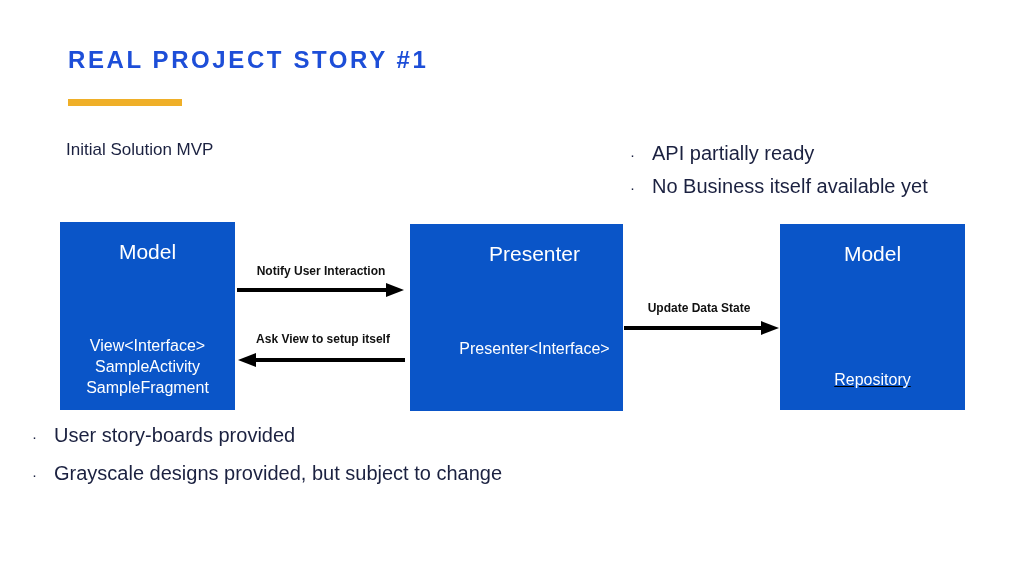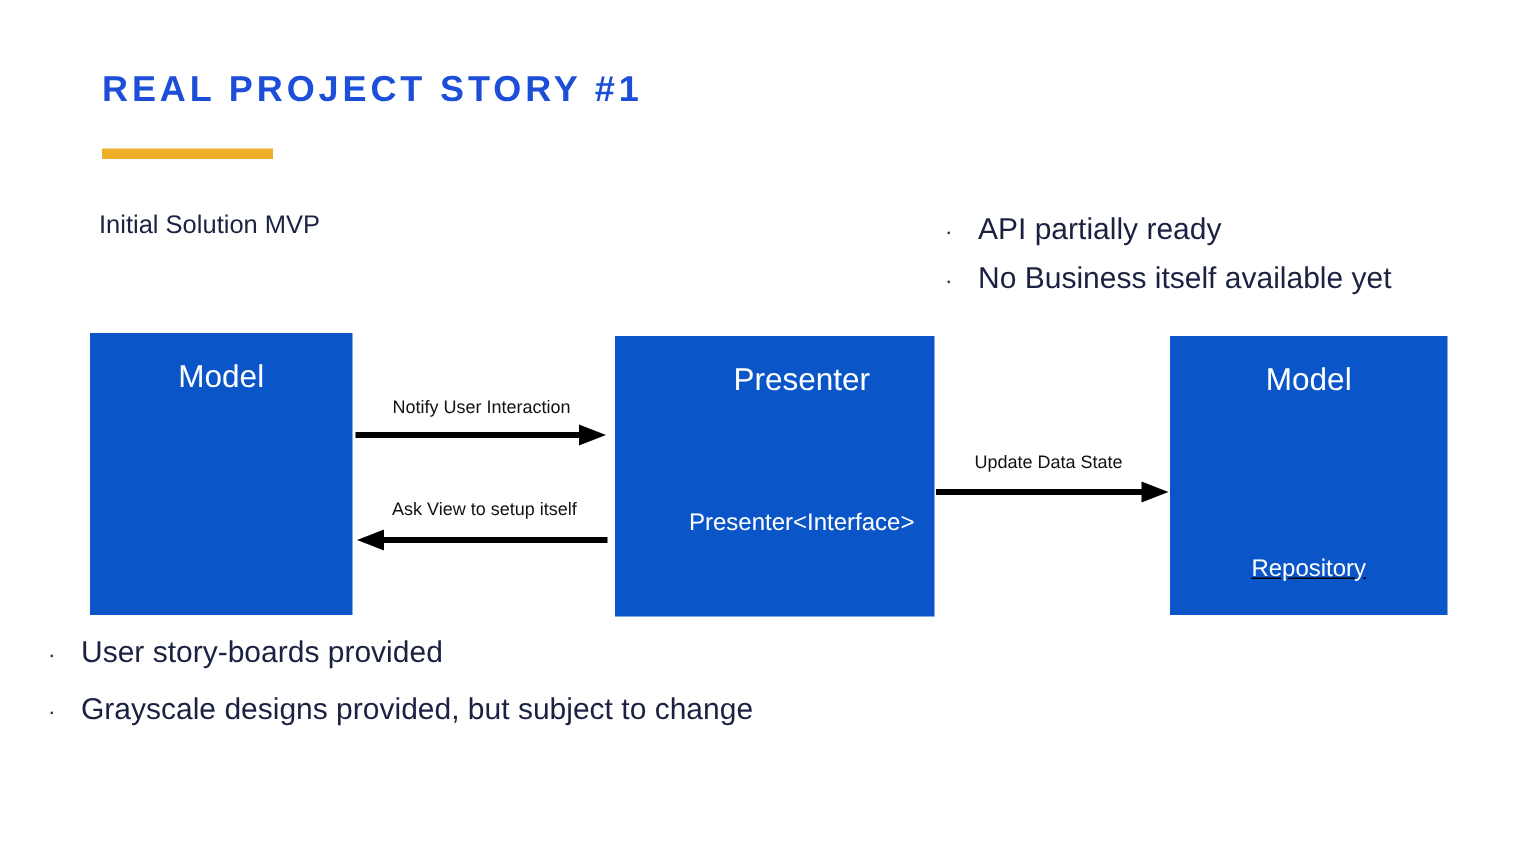--- a/index.html
+++ b/index.html
@@ -152,20 +152,21 @@
   
   .arrow {
     position: absolute;
   }
   .arrow-label {
     position: absolute;
     font-size: 12px;
     color: #111111;
     white-space: nowrap;
     text-align: center;
+    font-weight: bold;
   }
 
   #arrow-notify-label { left: 246px; top: 264px; width: 150px; }
   #arrow-notify       { left: 236px; top: 282px; }
 
   #arrow-ask-label    { left: 250px; top: 332px; width: 146px; }
   #arrow-ask          { left: 236px; top: 352px; }
 
   #arrow-update-label { left: 637px; top: 301px; width: 124px; }
   #arrow-update       { left: 623px; top: 320px; }
@@ -186,20 +187,25 @@
       <span class="bullet-text">API partially ready</span>
     </div>
     <div class="bullet-row">
       <span class="bullet-dot">·</span>
       <span class="bullet-text">No Business itself available yet</span>
     </div>
   </div>
 
   <div class="box" id="box-view">
     <div class="box-title">Model</div>
+    <div class="box-body">
+      <div class="box-sub">View&lt;Interface&gt;</div>
+      <div class="box-sub">SampleActivity</div>
+      <div class="box-sub">SampleFragment</div>
+    </div>
   </div>
 
   <div class="box" id="box-presenter">
     <div class="box-title">Presenter</div>
     <div class="box-body">
       <div class="box-sub">Presenter&lt;Interface&gt;</div>
     </div>
   </div>
 
   <div class="box" id="box-model">

